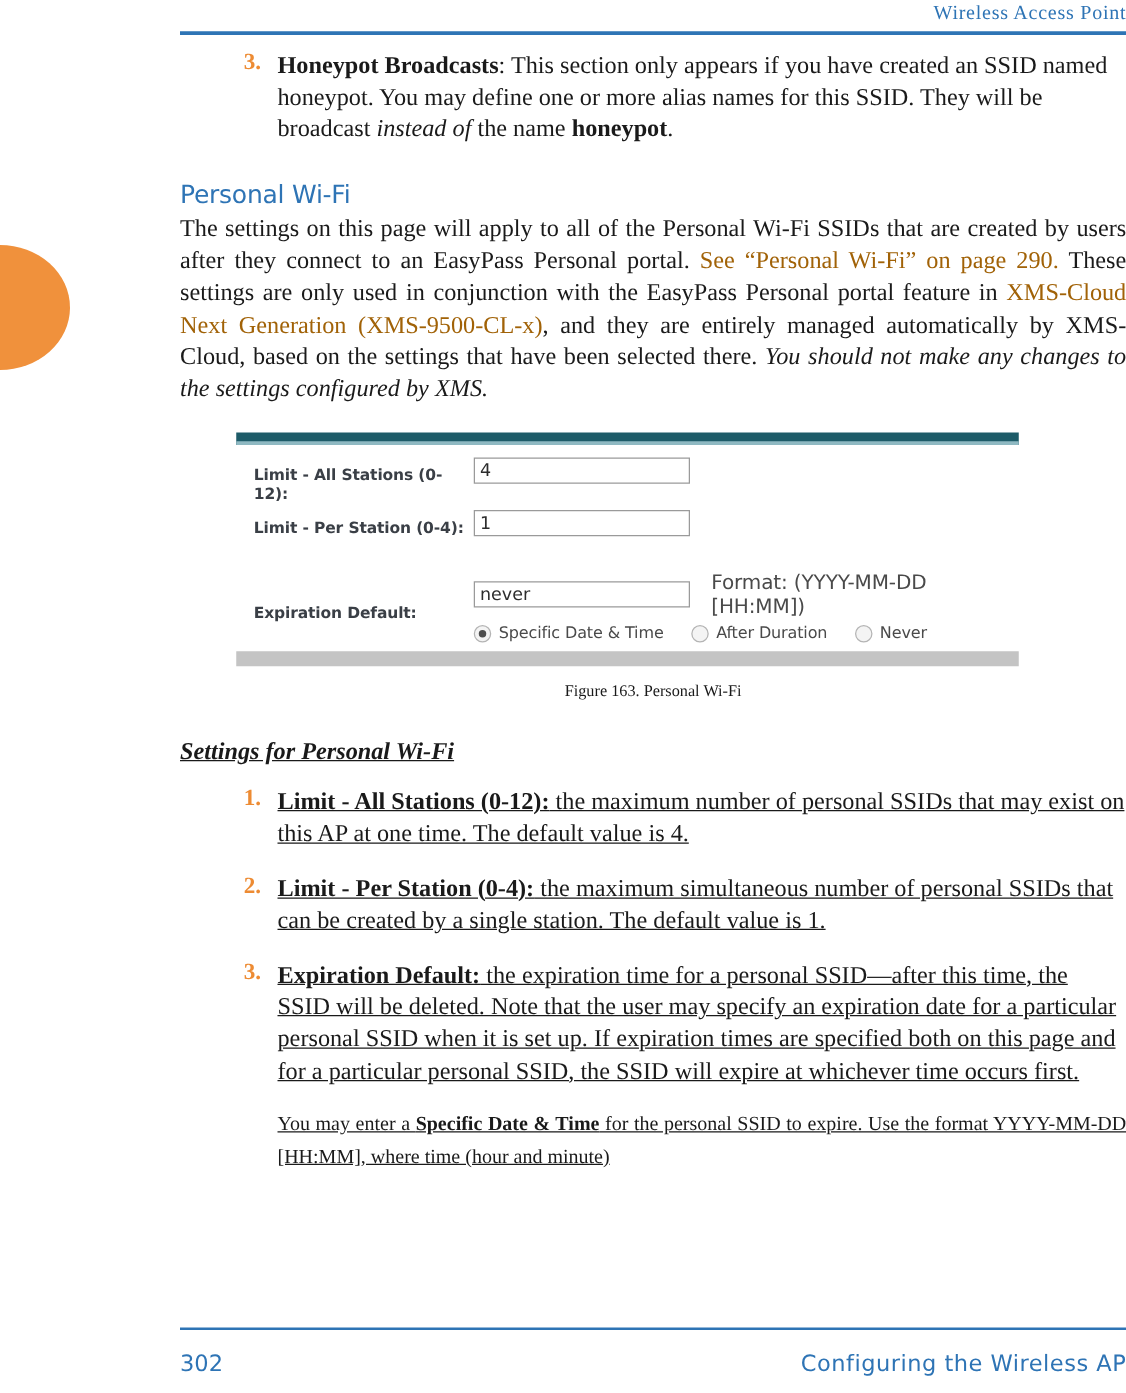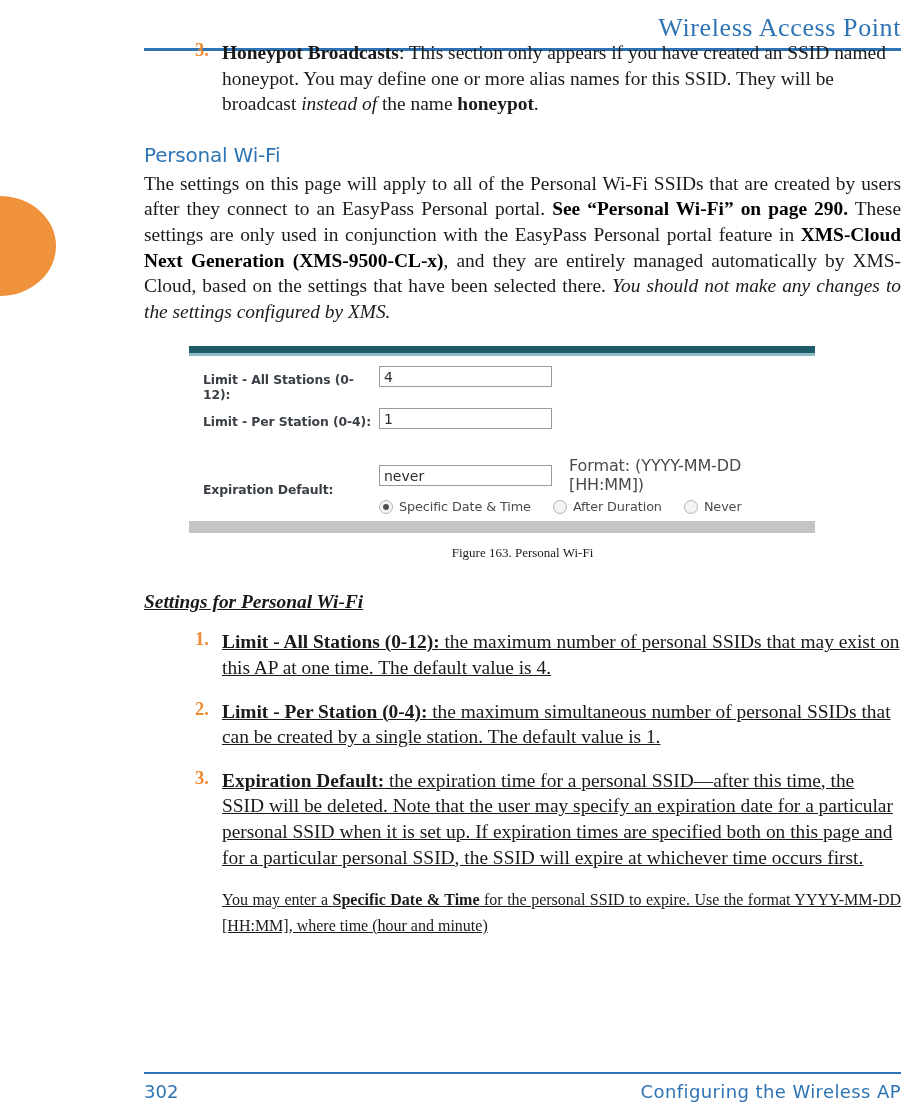--- a/index.html
+++ b/index.html
@@ -40,23 +40,23 @@
   .header {
     position: absolute;
     left: 0;
     top: 0;
     width: 757px;
   }
   .header-title {
     text-align: right;
     color: #2e74b5;
     font-family: "Liberation Serif", serif;
-    font-size: 26px;
+    font-size: 16px;
     letter-spacing: 0.6px;
-    padding-top: 13px;
+    padding-top: 2px;
     padding-right: 0px;
   }
   .header-rule {
     margin-top: 5px;
     height: 3px;
     background: #2e74b5;
     width: 757px;
   }
 
   
@@ -107,21 +107,21 @@
   .sub-para {
     margin-top: 17px;
     padding-left: 78px;
     font-size: 16px;
     line-height: 25.6px;
     text-align: justify;
   }
 
   b, .b { font-weight: bold; }
   i, .i { font-style: italic; }
-  .link { color: #000000; font-weight: bold; }
+  .link { color: #a16207; }
 
   
   .h2 {
     color: #2e74b5;
     font-family: "DejaVu Sans", sans-serif;
     font-size: 20px;
     font-weight: normal;
     margin: 0;
     letter-spacing: -0.2px;
   }
@@ -272,21 +272,21 @@
   }
   .footer-rule {
     height: 2px;
     background: #2e74b5;
     width: 757px;
   }
   .footer-row {
     display: flex;
     justify-content: space-between;
     align-items: baseline;
-    padding-top: 7px;
+    padding-top: 17px;
     color: #2e74b5;
     font-family: "DejaVu Sans", sans-serif;
     font-size: 18px;
   }
   .footer-page { letter-spacing: 0px; }
   .footer-section { letter-spacing: 0.4px; }
 </style>
 </head>
 <body>
 

